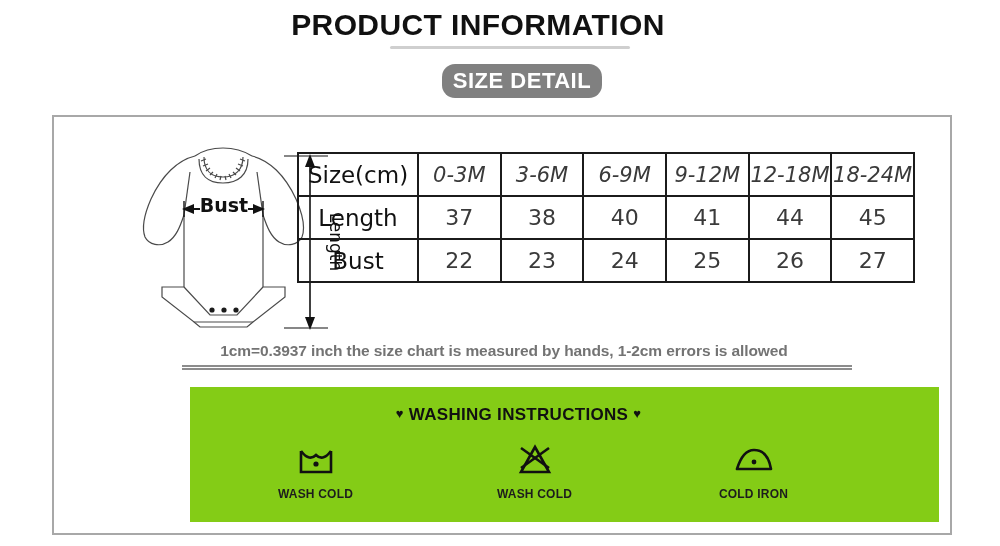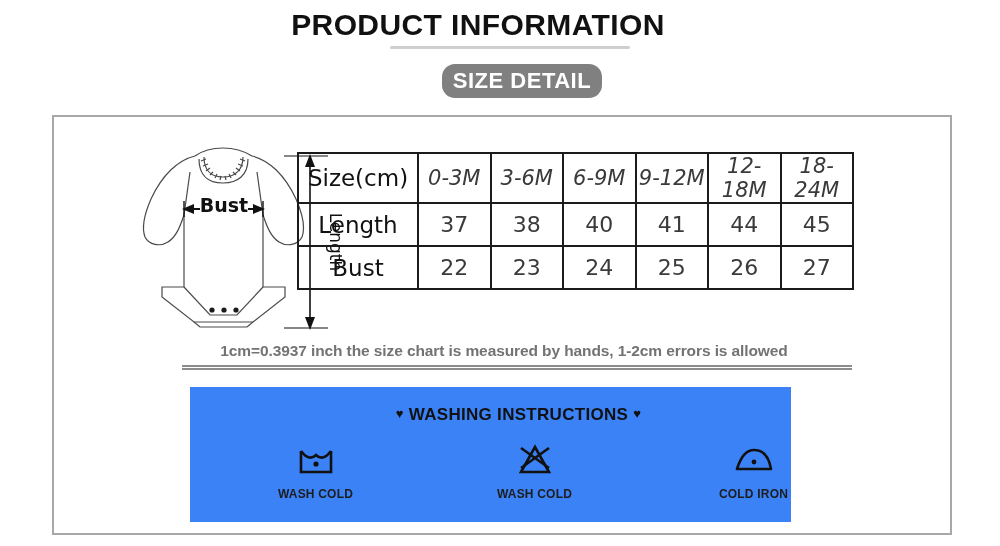--- a/index.html
+++ b/index.html
@@ -47,21 +47,21 @@
   
   #garment-illustration {
     position:absolute; left:78px; top:20px;
     width:210px; height:195px;
   }
 
   
   #size-table {
     position:absolute;
     left:243px; top:35px;
-    width:557px;
+    width:618px;
     border-collapse:collapse;
     table-layout:fixed;
   }
   #size-table td {
     border:2px solid #1b1b1b;
     text-align:center;
     vertical-align:middle;
     color:#2b2b2b;
     font-family:"DejaVu Sans", sans-serif;
   }
@@ -94,22 +94,22 @@
     position:absolute; left:128px; top:248px;
     width:670px; height:5px;
     border-top:2px solid #8c8c8c;
     border-bottom:2px solid #8c8c8c;
   }
 
   
   #washing-panel {
     position:absolute;
     left:136px; top:270px;
-    width:601px; height:135px;
-    background:#3b82f6;
+    width:749px; height:135px;
+    background:#84cc16;
   }
   #washing-title {
     position:absolute; left:0; top:18px; width:657px;
     text-align:center;
     font-size:17px; font-weight:bold; color:#111111;
     letter-spacing:0.3px;
   }
   #washing-title .heart { font-size:13px; vertical-align:2px; }
   #care-icons {
     position:absolute; left:0; top:52px; width:657px;

